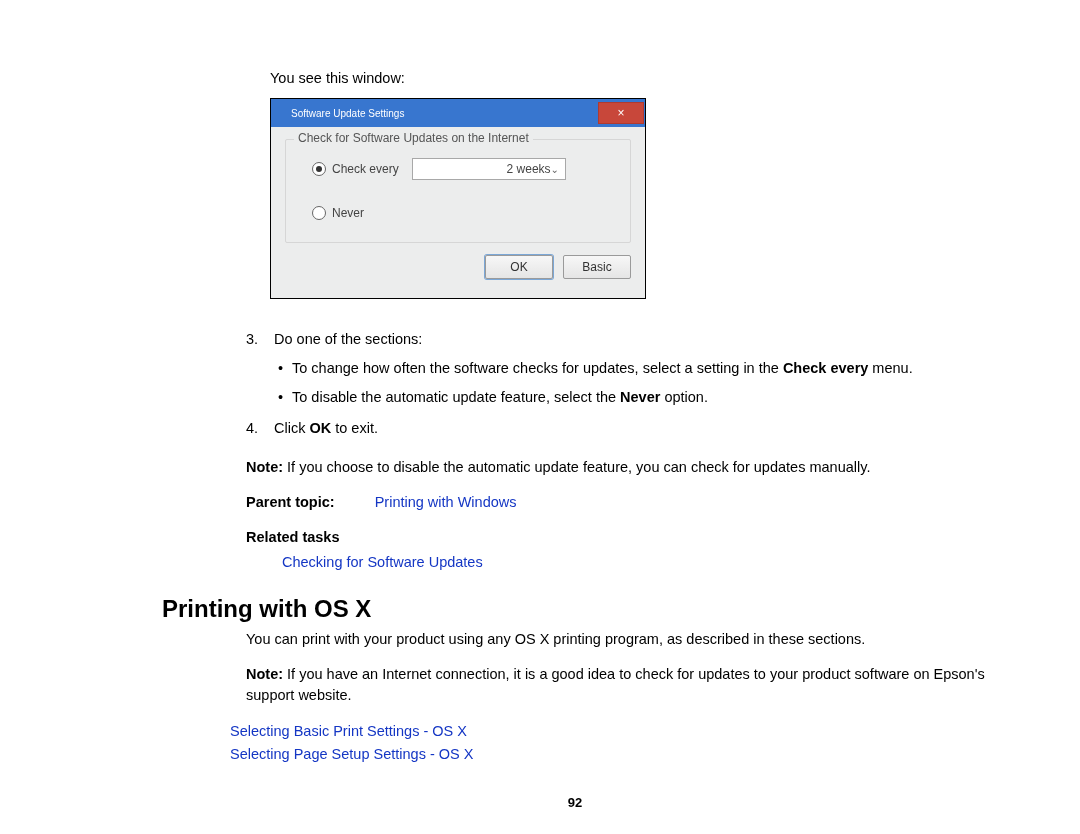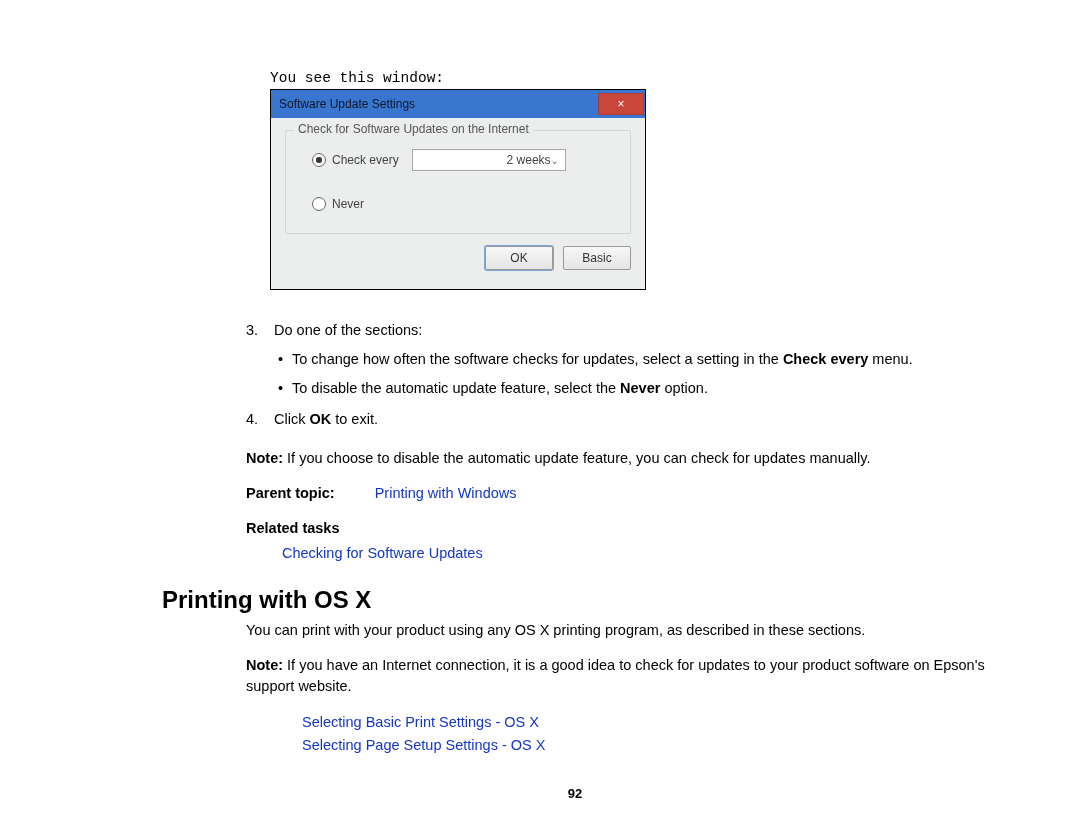--- a/index.html
+++ b/index.html
@@ -11,42 +11,41 @@
     color: #000;
     width: 1080px;
     height: 834px;
     position: relative;
   }
   .page {
     padding: 70px 80px 30px 150px;
   }
   .intro-text {
     margin-left: 120px;
-    margin-bottom: 3px;
-    font-family: Liberation Mono, monospace;
+    margin-bottom: 12px;
   }
   .dialog-wrap {
     margin-left: 120px;
     margin-bottom: 30px;
   }
   .dialog {
     border: 1px solid #000;
     width: 374px;
   }
   .titlebar {
     background: #3876cf;
     display: flex;
     align-items: center;
     justify-content: space-between;
     height: 28px;
   }
   .titlebar-text {
-    color: #0f172a;
-    font-size: 12px;
-    padding-left: 8px;
+    color: #ffffff;
+    font-size: 10px;
+    padding-left: 20px;
   }
   .close-btn {
     background: #c8473a;
     width: 44px;
     height: 20px;
     display: flex;
     align-items: center;
     justify-content: center;
     color: #fff;
     font-size: 12px;
@@ -179,21 +178,21 @@
   }
   .note-label, .bold { font-weight: bold; }
   .link { color: #1436c4; padding-left: 36px; }
   .link-block a, .link { text-decoration: none; cursor: pointer; }
   .section-heading {
     font-size: 24px;
     font-weight: bold;
     margin: 22px 0 6px 12px;
   }
   .link-list {
-    margin-left: 116px;
+    margin-left: 44px;
     line-height: 1.55;
   }
   .page-number {
     text-align: center;
     font-weight: bold;
     font-size: 13px;
     margin-top: 30px;
   }
 </style>
 </head>

